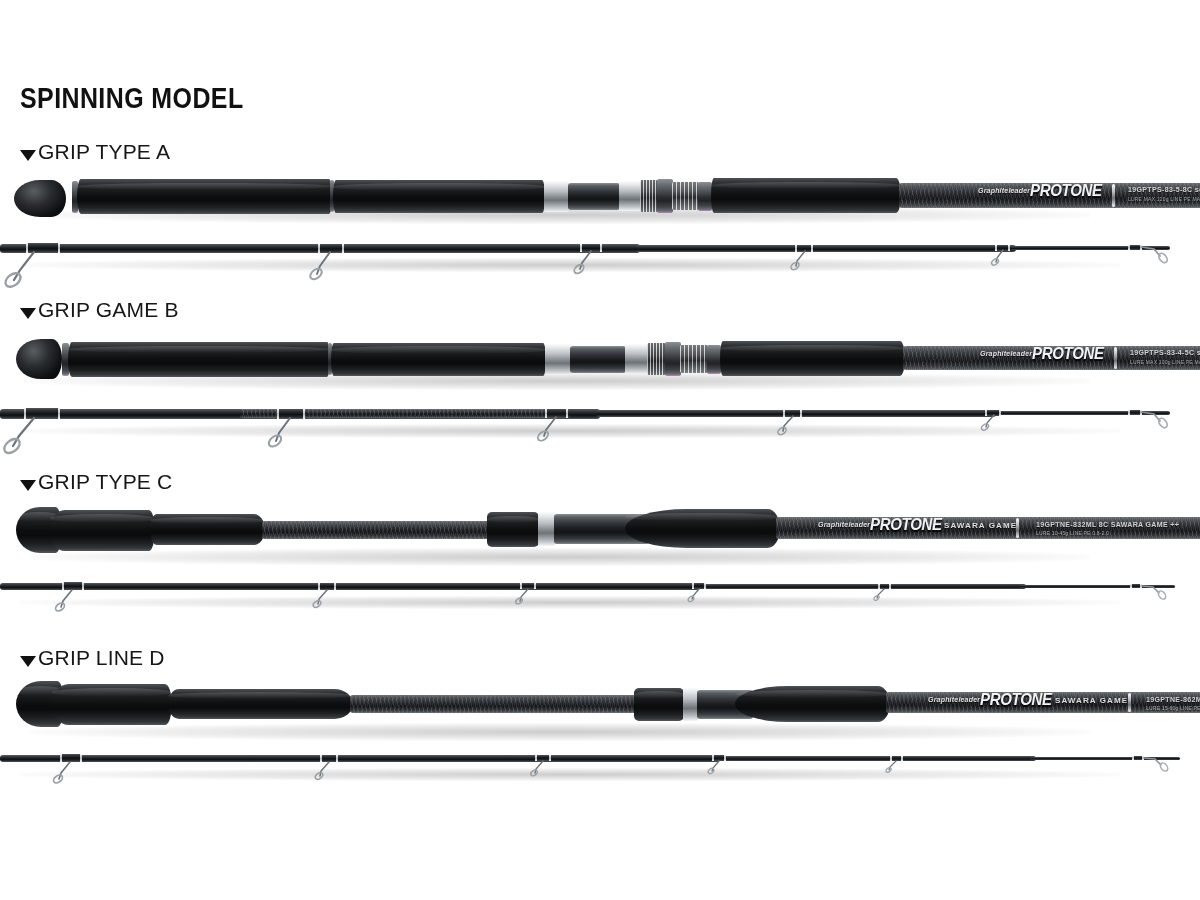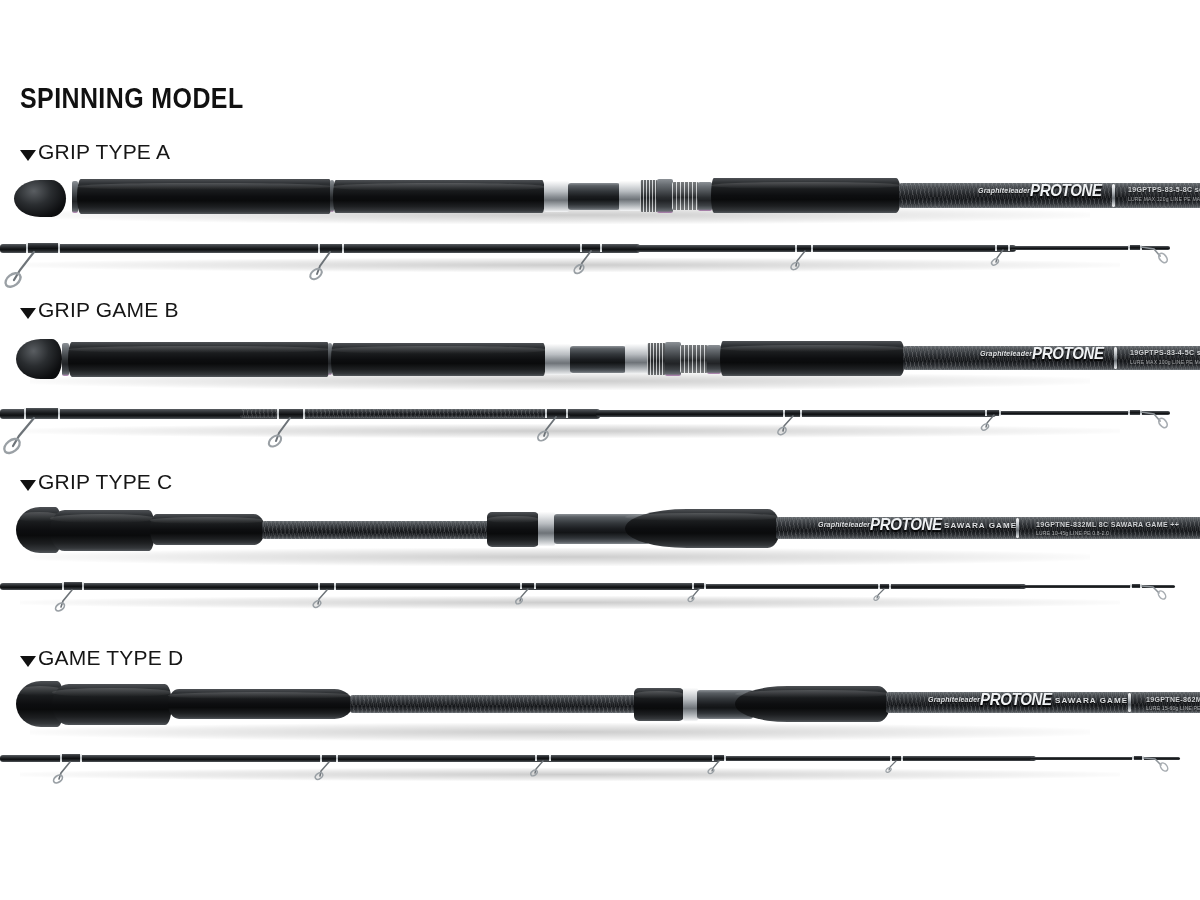--- a/index.html
+++ b/index.html
@@ -373,21 +373,21 @@
     </svg>
 
     <div class="wrap" style="left:1130px;top:584px;width:12px;height:4px;"></div>
     <svg class="guidesvg" style="left:1141px;top:583px;" width="40" height="24" viewBox="0 0 40 24">
       <path d="M1 3 L12 4 L18 10" stroke="#8e9499" stroke-width="1.5" fill="none" stroke-linecap="round"></path>
       <ellipse cx="21" cy="12" rx="4.6" ry="3" transform="rotate(52 21 12)" stroke="#a7acb1" stroke-width="1.5" fill="none"></ellipse>
     </svg>
   </div>
 
   <div class="griplabel" style="top:646px">
-    <span class="tri"></span><span>GAME TYPE D</span>
+    <span class="tri"></span><span>GRIP LINE D</span>
   </div>
 
   <div class="rodrow">
     <div class="shadow" style="left:30px;top:723px;width:1060px;height:18px;"></div>
 
     <div class="eva" style="left:16px;top:681px;width:48px;height:46px;border-radius:52% 14% 14% 52%/50%;"></div>
     <div class="eva" style="left:52px;top:684px;width:120px;height:41px;border-radius:14% 6% 6% 14%/50%;"></div>
     <div class="eva" style="left:168px;top:689px;width:185px;height:30px;border-radius:6% 10% 10% 6%/50%;"></div>
 
     <div class="shaft carbon" style="left:350px;top:695px;width:290px;height:18px;"></div>

